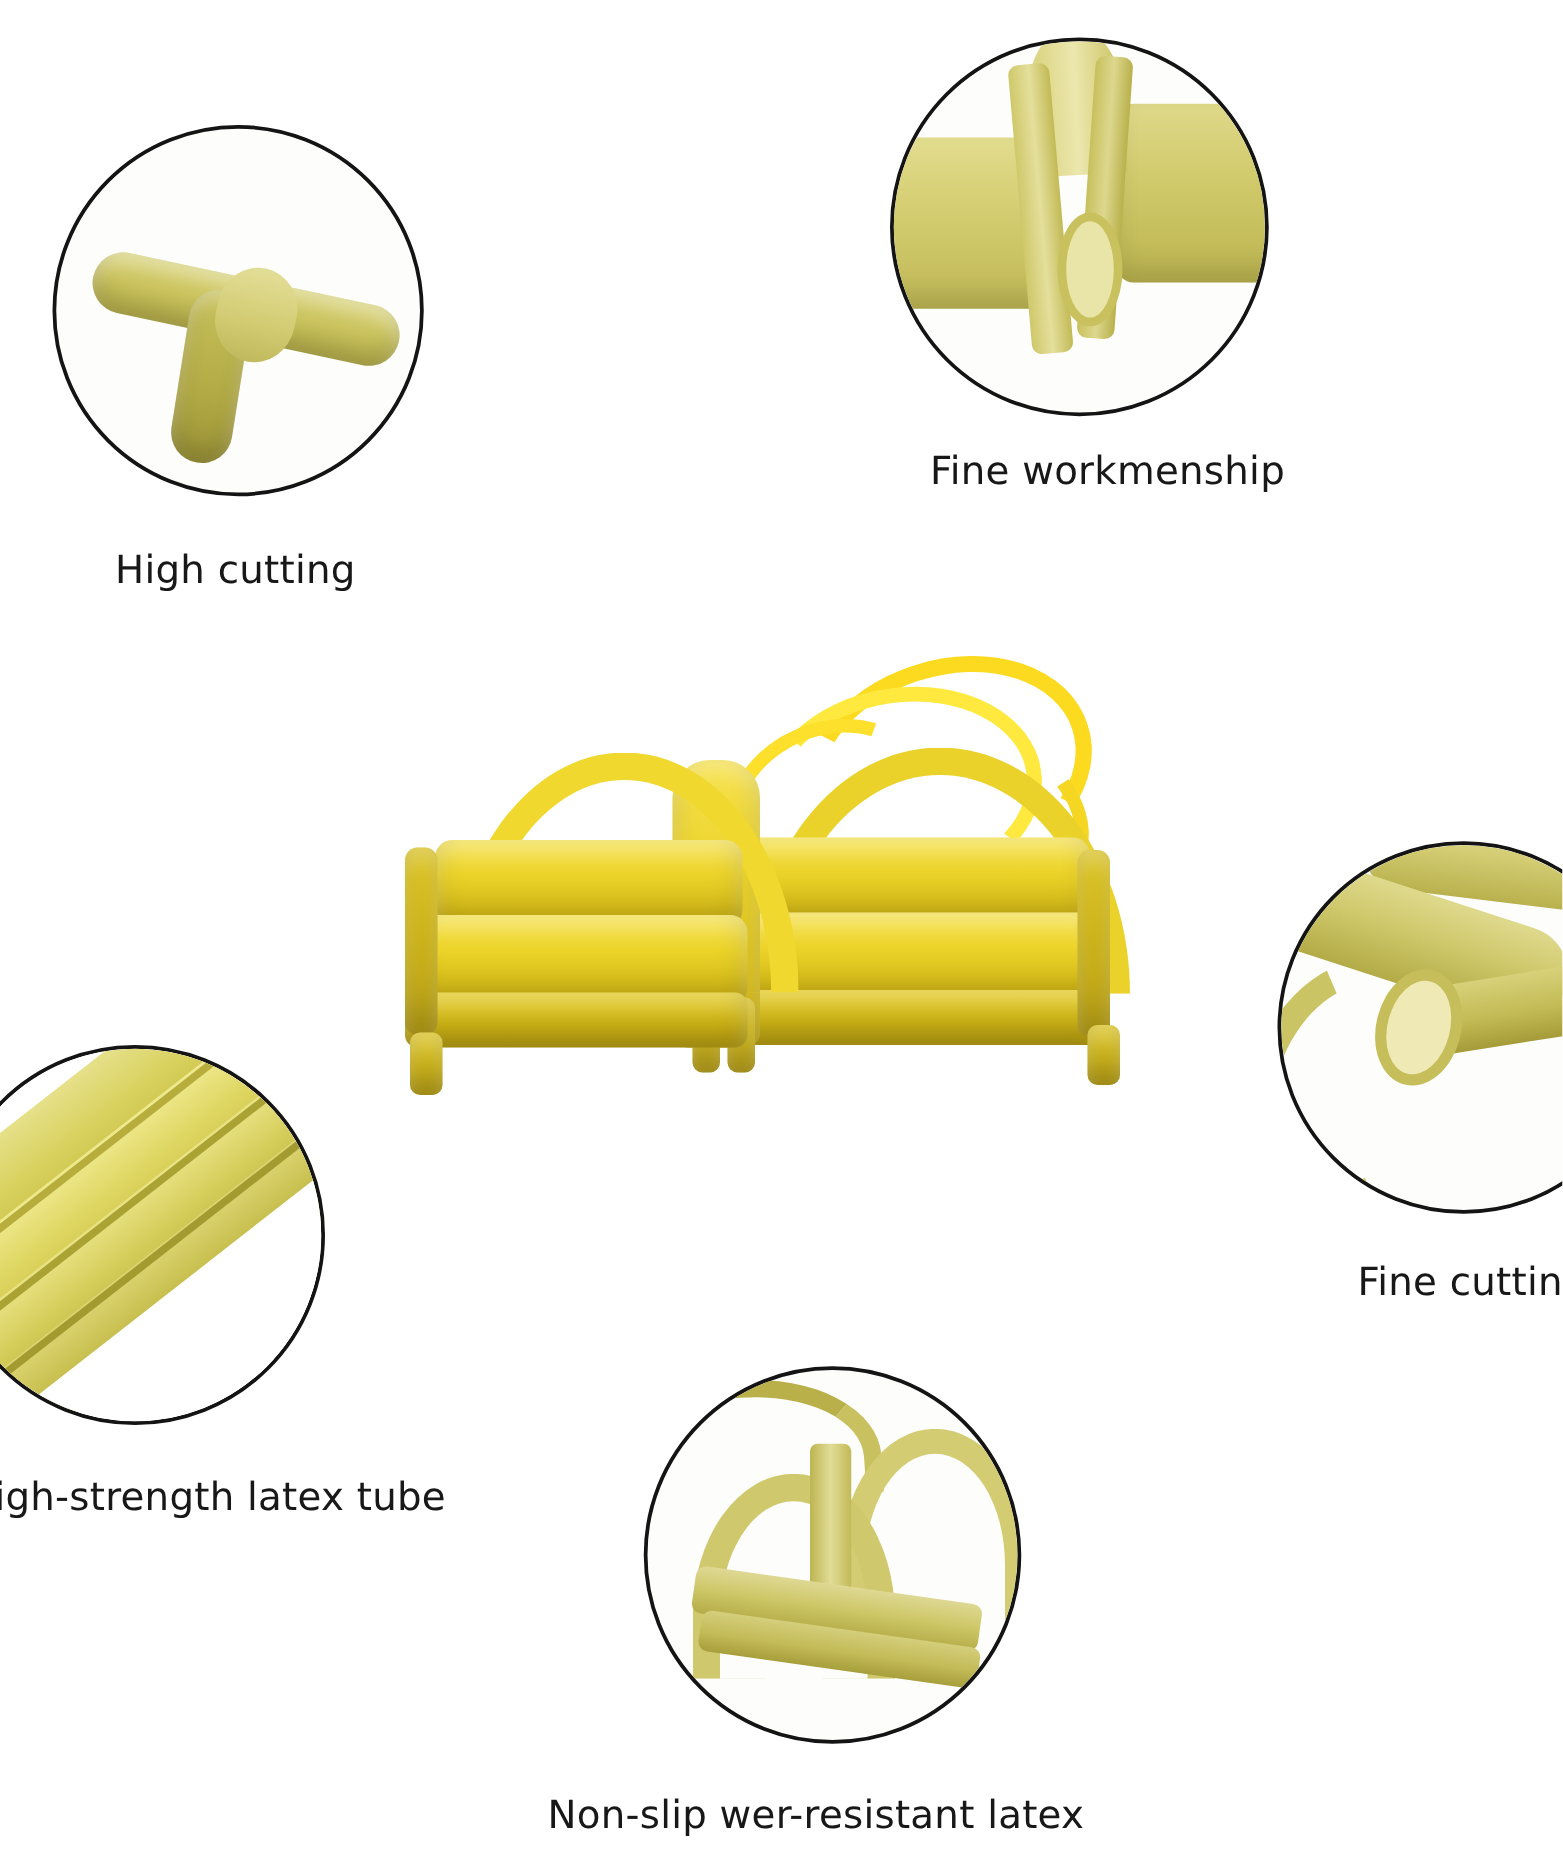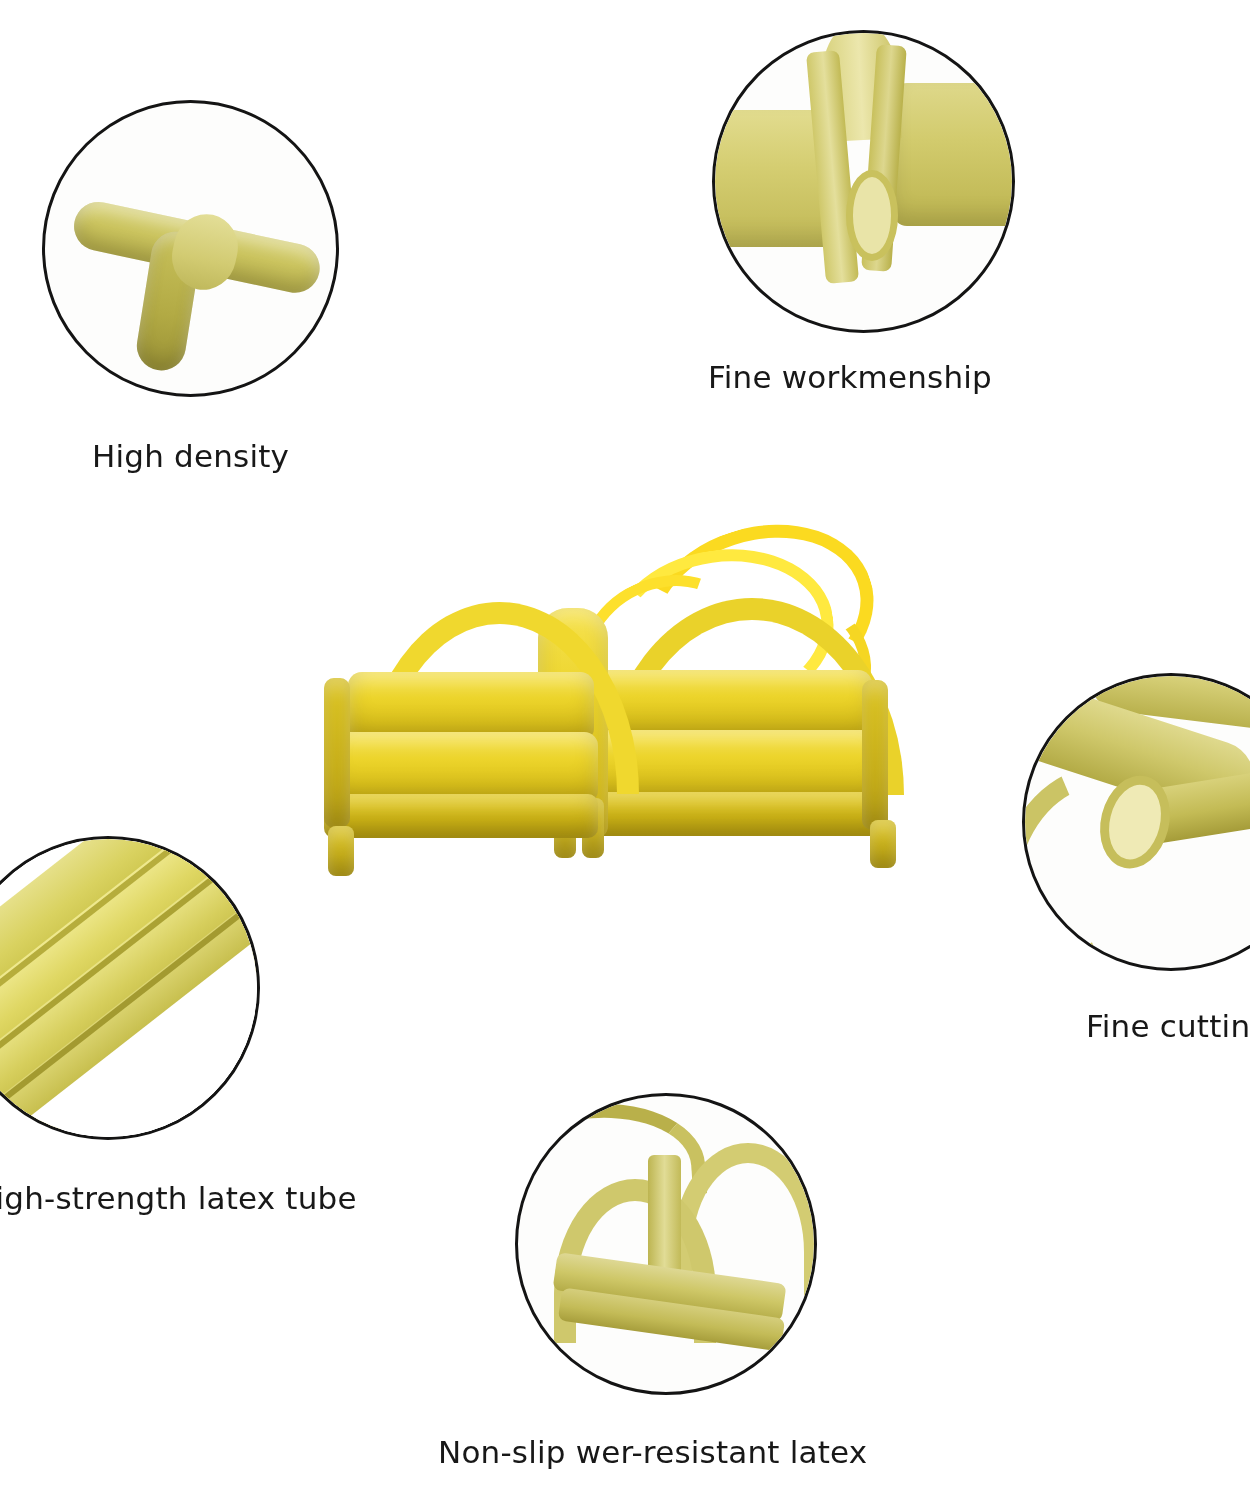--- a/index.html
+++ b/index.html
@@ -237,35 +237,35 @@
 
   <div class="feature">
     <div class="circle" style="left:42px; top:100px; width:297px; height:297px;">
       <div class="circle-inner">
         <div class="bar olive t-h shade-soft"></div>
         <div class="bar olive-d t-v shade-soft"></div>
         <div class="bar olive-l t-hub"></div>
         <div class="t-tail"></div>
       </div>
     </div>
-    <div class="caption" style="left:92px; top:438px;">High density</div>
+    <div class="caption" style="left:92px; top:438px;">High cutting</div>
   </div>
 
   <div class="feature">
     <div class="circle" style="left:712px; top:30px; width:303px; height:303px;">
       <div class="circle-inner">
         <div class="bar w-slabL"></div>
         <div class="bar w-slabR"></div>
         <div class="bar w-arc"></div>
         <div class="bar w-ribL"></div>
         <div class="bar w-ribR"></div>
         <div class="w-loop" style="position:absolute;"></div>
       </div>
     </div>
-    <div class="caption" style="left:708px; top:359px;text-align:center;">Fine workmenship</div>
+    <div class="caption" style="left:744px; top:359px;text-align:center;">Fine workmenship</div>
   </div>
 
   <div class="feature">
     <div class="circle" style="left:1022px; top:673px; width:298px; height:298px;">
       <div class="circle-inner">
         <div class="bar c-bandB"></div>
         <div class="bar c-bandA"></div>
         <div class="bar c-bandC"></div>
         <div class="c-hook" style="position:absolute;"></div>
         <div class="c-eye" style="position:absolute;"></div>

